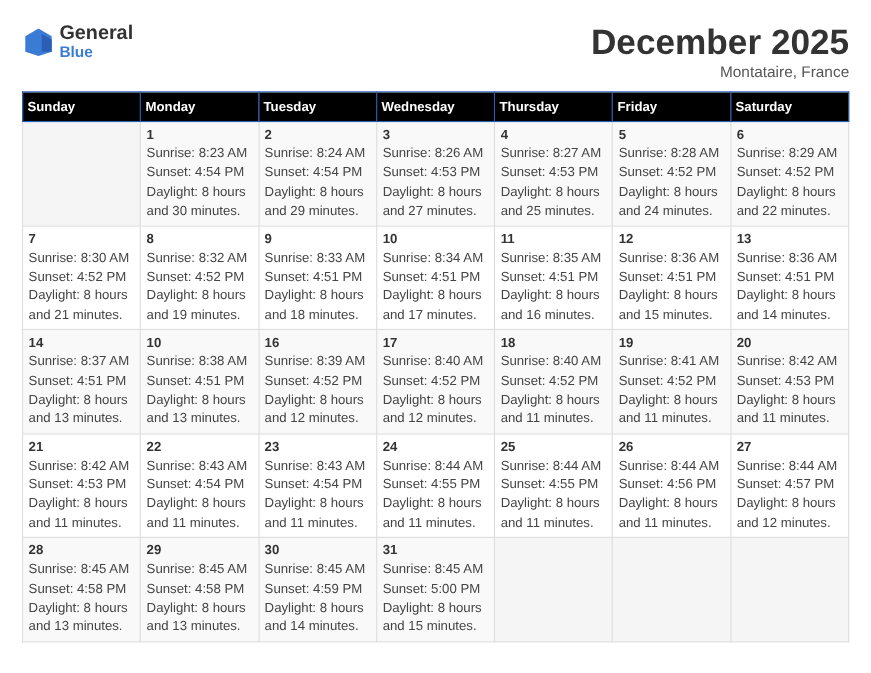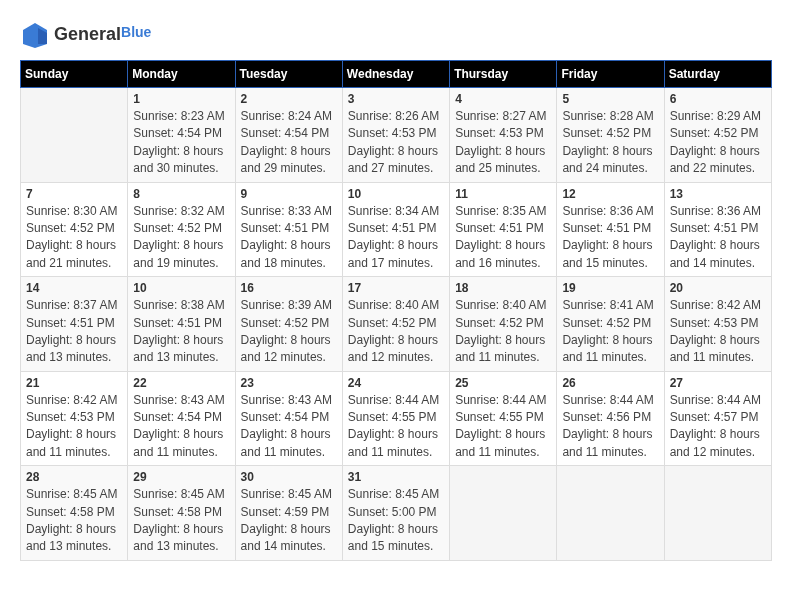--- a/index.html
+++ b/index.html
@@ -15,21 +15,21 @@
       justify-content: space-between;
       align-items: flex-start;
       margin-bottom: 10px;
     }
     .logo {
       display: flex;
       align-items: center;
     }
     .logo-text {
       display: flex;
-      flex-direction: row;
+      flex-direction: column;
       line-height: 1.1;
     }
     .logo-general {
       font-size: 18px;
       font-weight: bold;
       color: #333;
     }
     .logo-blue {
       font-size: 14px;
       font-weight: bold;
@@ -107,20 +107,22 @@
     <svg class="logo-icon" viewBox="0 0 30 30">
       <polygon points="15,3 27,10 27,24 15,28 3,24 3,10" fill="#3a7bd5"></polygon>
       <polygon points="18,8 27,13 27,24 18,24" fill="#2a5fb5"></polygon>
     </svg>
     <div class="logo-text">
       <span class="logo-general">General</span>
       <span class="logo-blue">Blue</span>
     </div>
   </div>
   <div class="title-block">
+    <div class="month-title">December 2025</div>
+    <div class="subtitle">Montataire, France</div>
   </div>
 </div>
 
 <table>
   <thead>
     <tr>
     <th>Sunday</th>
         <th>Monday</th>
         <th>Tuesday</th>
         <th>Wednesday</th>

